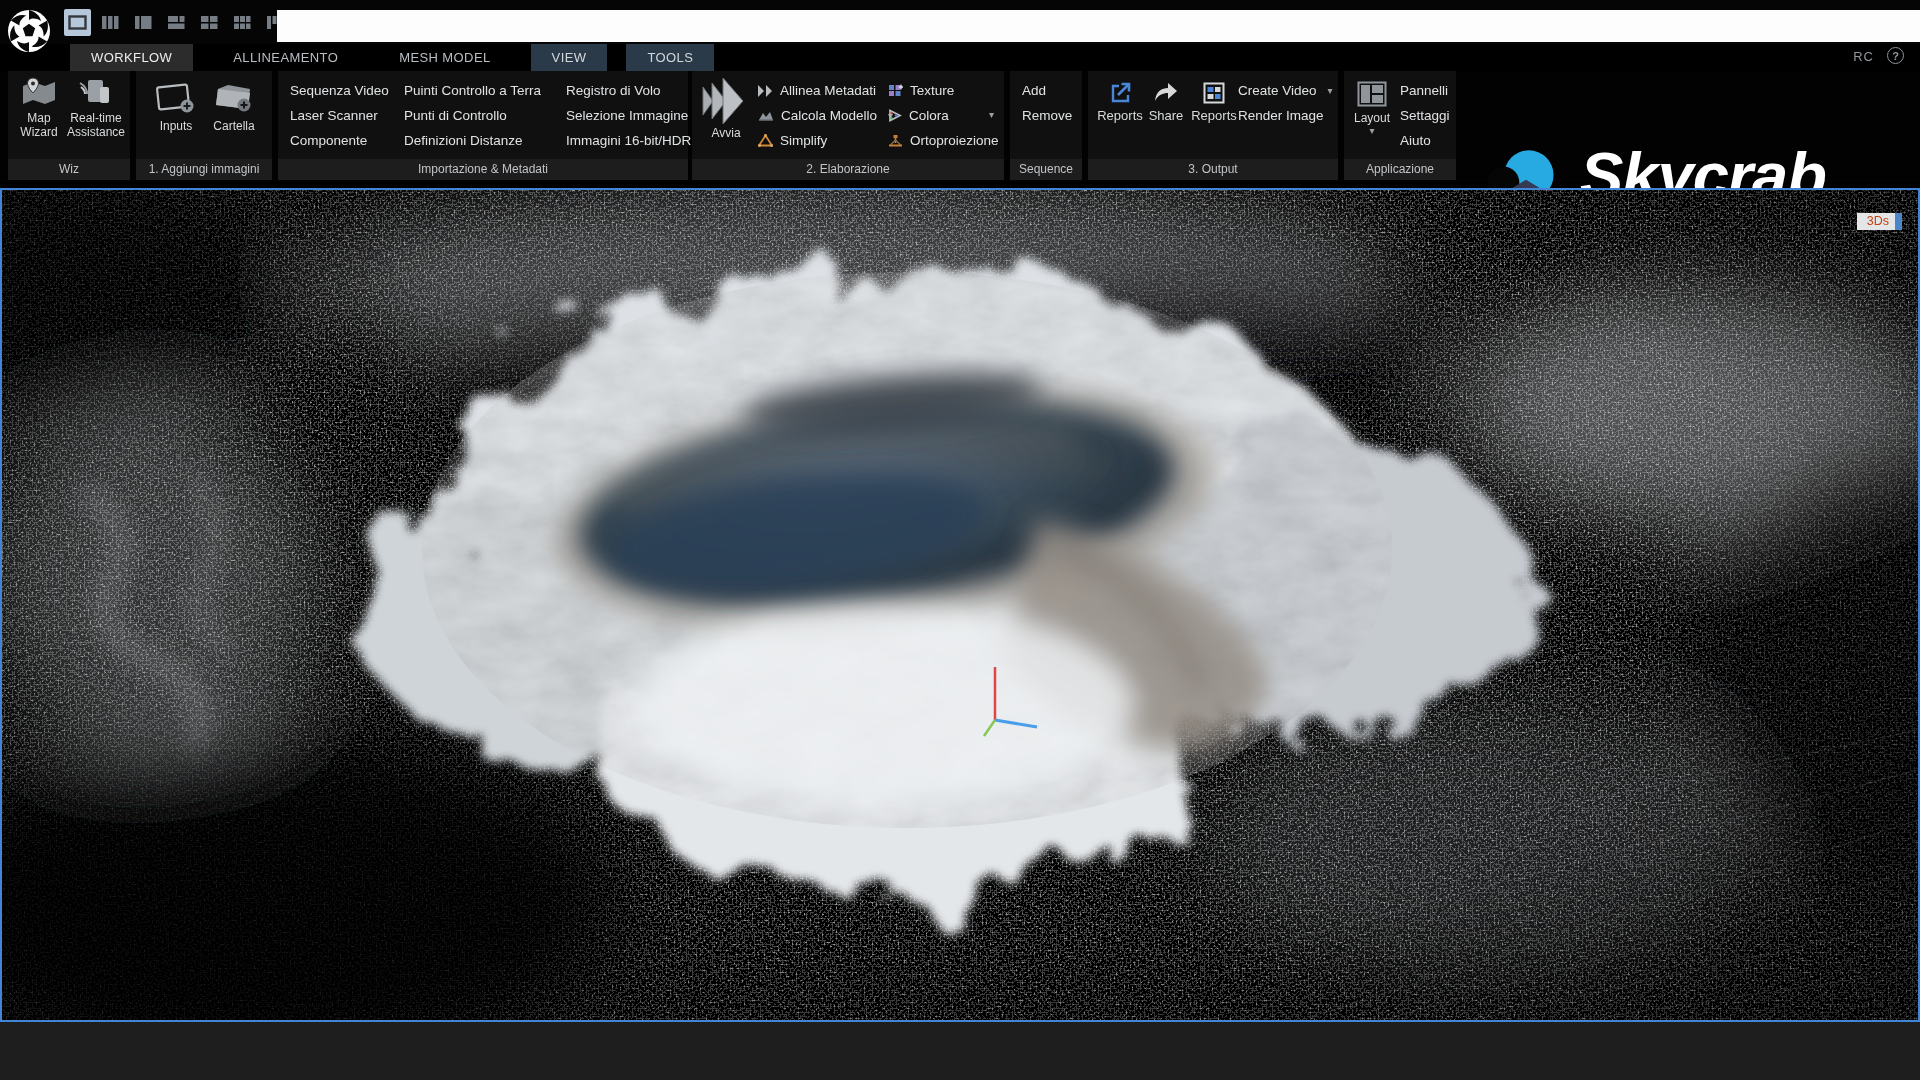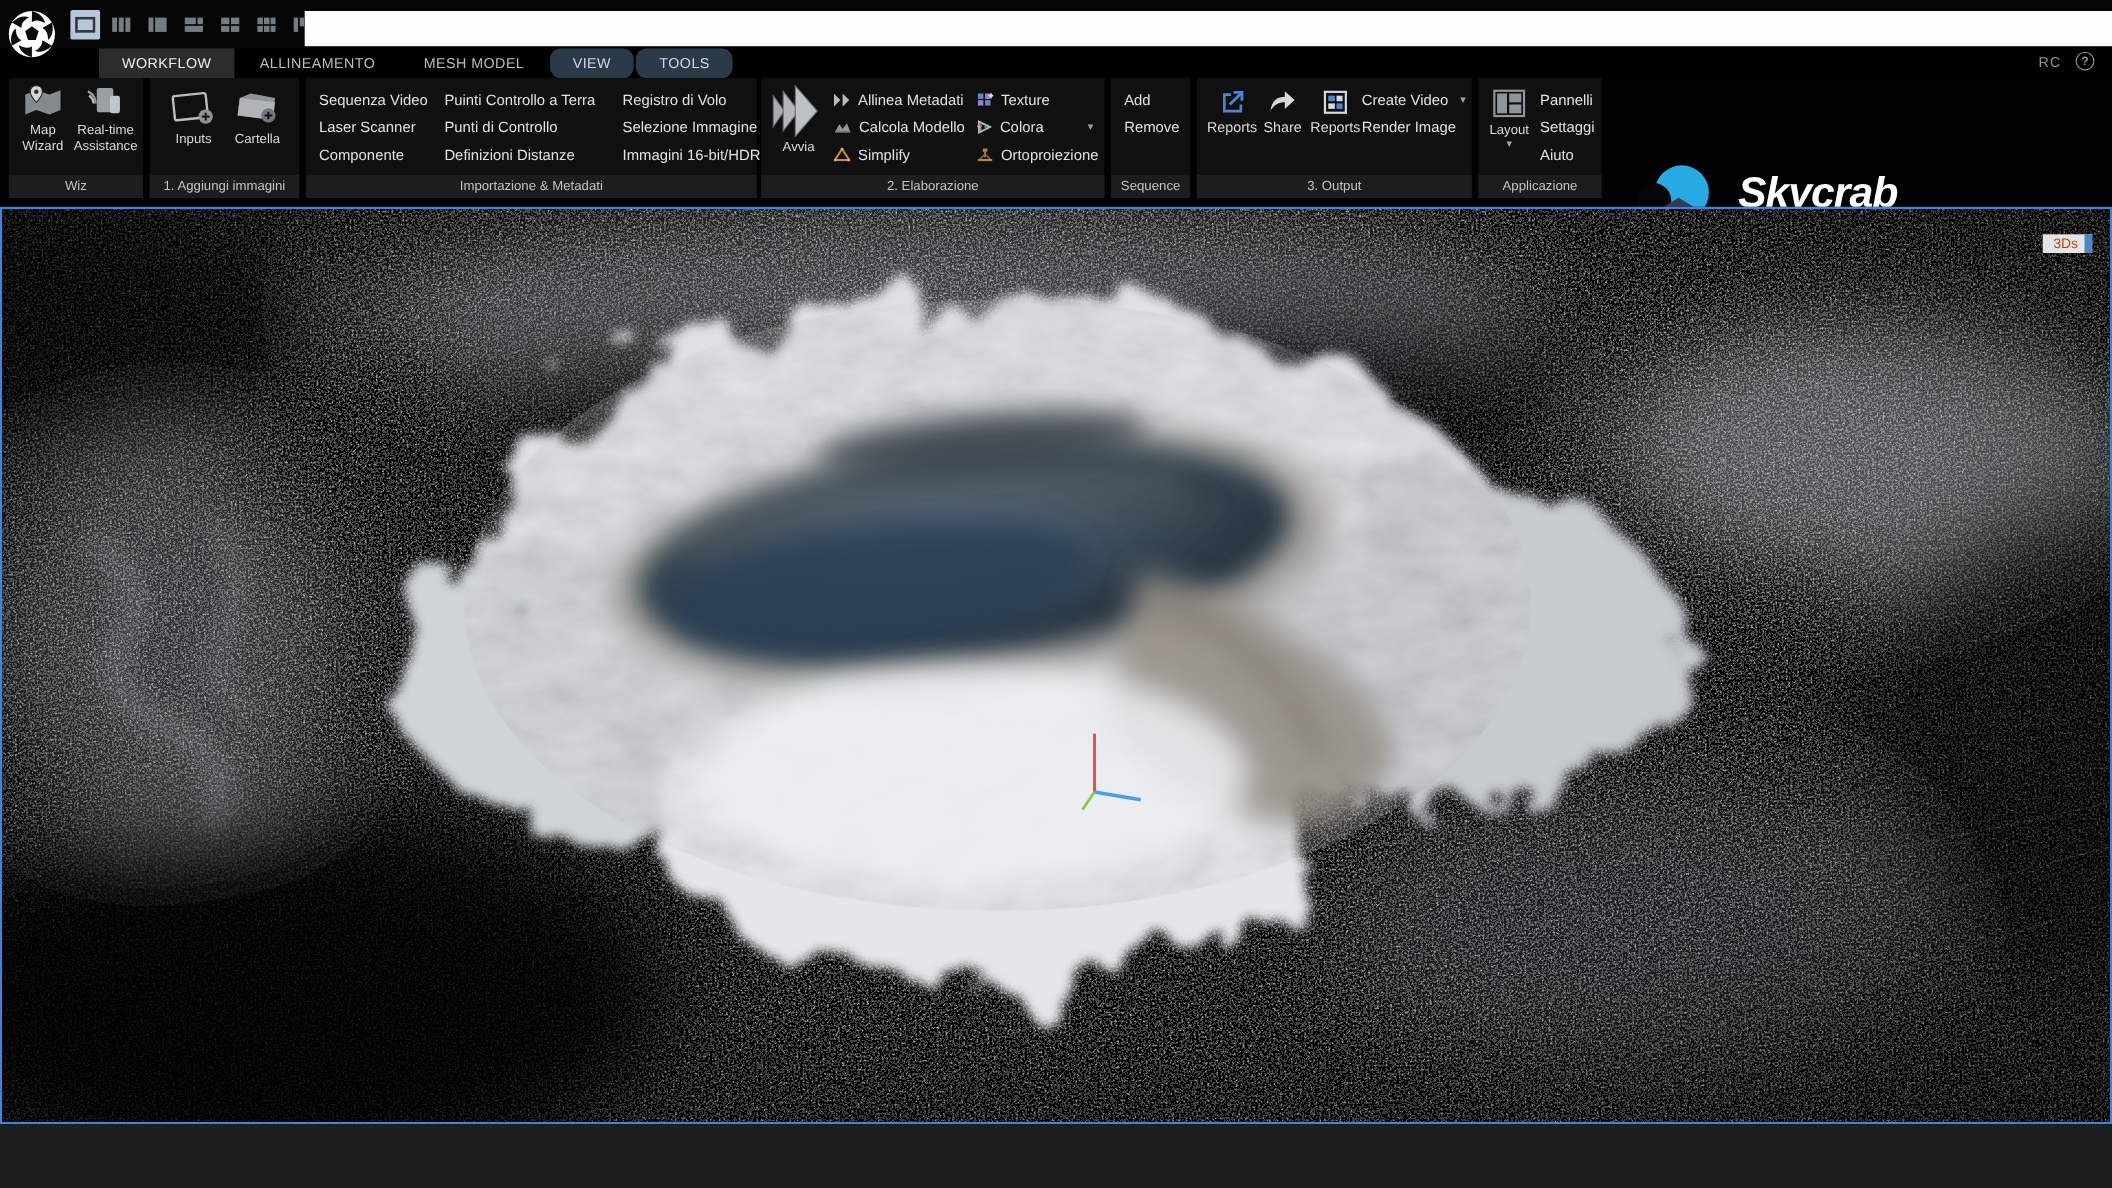--- a/index.html
+++ b/index.html
@@ -12,40 +12,40 @@
   .quickbar { position:absolute; left:64px; top:9px; display:flex; gap:6px; align-items:center; }
   .qbtn { width:27px; height:27px; display:flex; align-items:center; justify-content:center; }
   .qbtn.sel { background:#b7c7da; border-radius:2px; }
   .whitestrip { position:absolute; left:277px; top:10px; width:1643px; height:32px; background:#fdfdfd; }
   .rcbadge { position:absolute; right:46px; top:49px; font-size:13px; letter-spacing:1px; color:#8f969d; }
   .helpdot { position:absolute; right:16px; top:47px; width:17px; height:17px; border:1.5px solid #8f969d;
              border-radius:50%; color:#8f969d; font-size:11px; font-weight:bold;
              display:flex; align-items:center; justify-content:center; }
 
   
-  .tabs { position:absolute; left:70px; top:44px; height:27px; display:flex; gap:2px; z-index:4;margin-left:20px; }
+  .tabs { position:absolute; left:70px; top:44px; height:27px; display:flex; gap:19px; z-index:4; }
   .tab { padding:0 21px; line-height:27px; font-size:13px; letter-spacing:.4px; color:#b9bec3; }
   .tab.active { background:#2c2c2c; color:#eceeef; }
-  .tab.hl { background:#2b3a49; color:#d3d8dd;border-radius:10px; }
+  .tab.hl { background:#2b3a49; color:#d3d8dd; }
 
   
   .ribbon { position:absolute; top:71px; left:0; width:1920px; height:111px; background:#020202; }
   .group { position:absolute; top:0; height:109px; background:#101010; }
   .glabel { position:absolute; bottom:0; left:0; right:0; height:21px; background:#1d1d1d;
             color:#c1c4c8; font-size:12px; text-align:center; line-height:21px; }
   .vstack { position:absolute; display:flex; flex-direction:column; align-items:center; }
   .ilabel { font-size:12px; line-height:14px; text-align:center; color:#d9dbdd; margin-top:4px; }
   .rrow { position:absolute; display:flex; align-items:center; gap:7px; height:25px;
           font-size:13.5px; color:#e0e2e4; white-space:nowrap; }
   .chev { color:#9aa0a6; font-size:10px; margin-left:4px; }
 
   
   .brand { position:absolute; left:1488px; top:76px; display:flex; align-items:flex-start; }
   .brandtext { margin-left:16px; }
-  .brandname { font-size:39px; font-weight:bold; font-style:italic; color:#fff; letter-spacing:-1px; line-height:58px;text-align:center; }
+  .brandname { font-size:65px; font-weight:bold; font-style:italic; color:#fff; letter-spacing:-1px; line-height:58px;text-align:center; }
   .brandtag { font-size:14px; color:#f2f3f4; text-align:right; letter-spacing:.5px; margin-top:0px; }
 
   
   .viewport { position:absolute; top:188px; left:0; width:1920px; height:834px;
               border:2px solid #4285d6; background:#000; overflow:hidden; }
   .viewbadge { position:absolute; top:23px; right:16px; background:#e4e5e6; color:#c2410c;
                font-size:12.5px; padding:1px 6px 2px 10px; border-right:7px solid #4a86c8; z-index:3; }
   .scene { position:absolute; top:0; left:0; }
 
   

